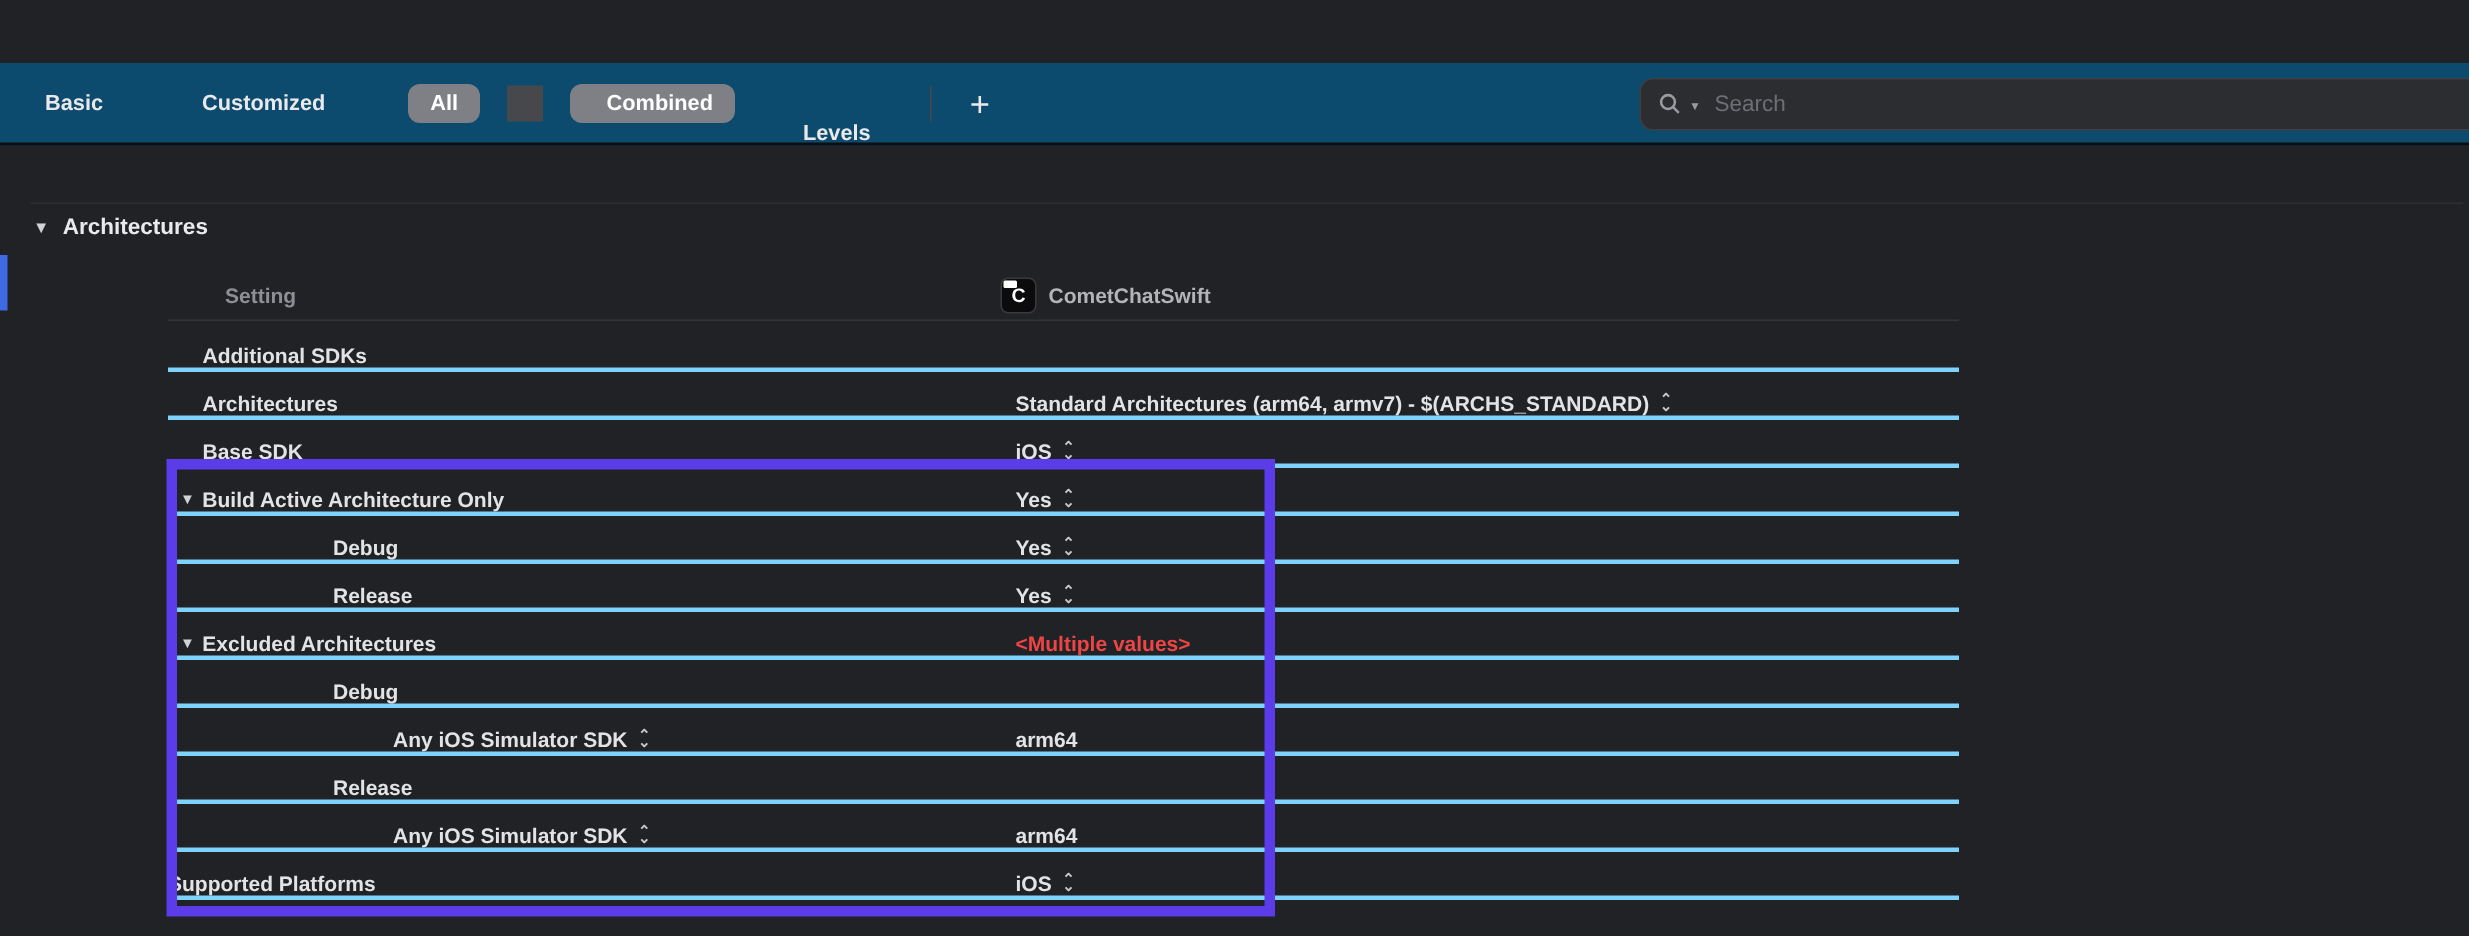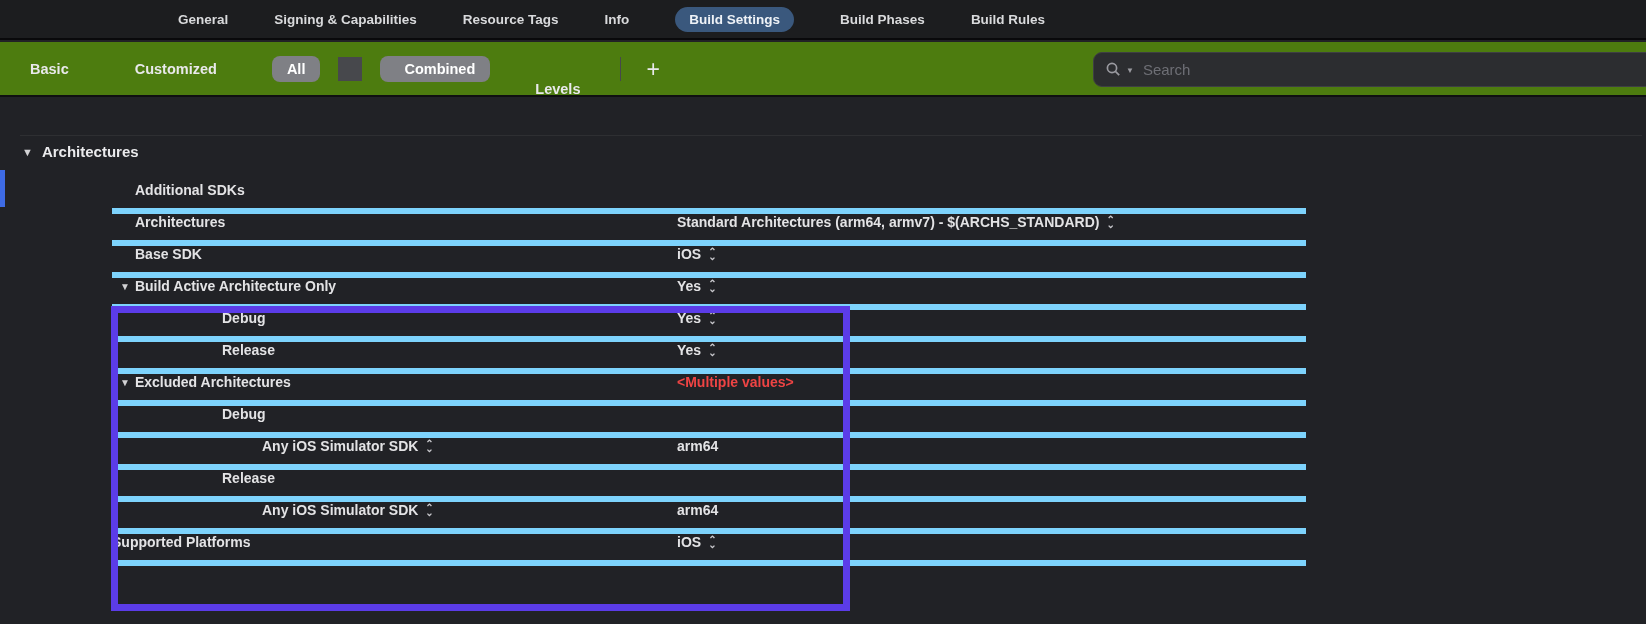--- a/index.html
+++ b/index.html
@@ -14,21 +14,21 @@
   .tabbar {
     position: absolute; top: 0; left: 0; right: 0; height: 40px;
     background: #1c1d1f; border-bottom: 2px solid #09090b;
     display: flex; align-items: center; gap: 46px; padding-left: 178px;
   }
   .tab { color: #d9dadc; font-size: 13.5px; font-weight: 700; white-space: nowrap; cursor: default; }
   .tab.selected { background: #3a587d; color: #eef2f7; padding: 5px 14px; border-radius: 15px; }
   
   .toolbar {
     position: absolute; top: 42px; left: 0; right: 0; height: 55px;
-    background: #4d7c0f; border-bottom: 2px solid #0f0f11;
+    background: #0c4a6e; border-bottom: 2px solid #0f0f11;
     display: flex; align-items: center;
   }
   .tb-label { color: #e9e9eb; font-size: 14.5px; font-weight: 700; white-space: nowrap; }
   .pill { background: #7f8085; color: #fff; padding: 5px 15px; border-radius: 8px; }
   .vsep { width: 1px; height: 24px; background: #47484c; }
   .plus { color: #e9e9eb; font-size: 23px; font-weight: 400; line-height: 20px; }
   .ml30 { margin-left: 30px; } .ml50 { margin-left: 66px; } .ml55 { margin-left: 55px; }
   .ml18 { margin-left: 18px; padding-left: 24px; } .ml45 { margin-left: 45px; margin-top: 41px; } .ml40 { margin-left: 40px; } .ml25 { margin-left: 25px; }
   .search {
     position: absolute; left: 1093px; top: 10px; width: 566px; height: 35px;
@@ -55,49 +55,40 @@
   .setting-h { margin-left: 38px; color: #8e8f94; font-weight: 700; font-size: 14px; }
   .target-h { position: absolute; left: 556px; display: flex; align-items: center; gap: 9px; }
   .target-name { color: #b3b4b7; font-weight: 700; font-size: 14px; }
   .app-icon {
     width: 22px; height: 22px; background: #0b0b0d; border-radius: 4px; position: relative;
     display: flex; align-items: center; justify-content: center;
     color: #fff; font-weight: 700; font-size: 13px; outline: 1px solid #3a3a3d;
   }
   .app-icon::before { content: ''; position: absolute; top: 1px; left: 1px; width: 9px; height: 5px; background: #fff; border-radius: 1px; }
   .rows { margin-top: 2px; }
-  .row { height: 32px; border-bottom: 6px solid #7dd3fc; position: relative; display: flex; align-items: flex-start; }
+  .row { height: 32px; border-bottom: 3px solid #7dd3fc; position: relative; display: flex; align-items: flex-end; }
   .cell-label { display: flex; align-items: center; font-size: 14px; font-weight: 700; color: #e3e3e5; white-space: nowrap; }
   .cell-label .tri { font-size: 10px; color: #d2d2d4; margin-right: 5px; }
   .cell-value {
     position: absolute; left: 565px; display: flex; align-items: center;
     font-size: 14px; font-weight: 700; color: #e3e3e5; white-space: nowrap;
   }
   .dim { color: #ef4444; font-weight: 600; }
   .stepper { display: inline-flex; flex-direction: column; align-items: center; margin-left: 7px; color: #c9c9cd; }
   .stepper span { font-size: 10px; line-height: 5px; display: block; }
   .highlight-box {
     position: absolute; left: 111px; top: 306px; width: 739px; height: 305px;
     border: 7px solid #5b3ce8; pointer-events: none; z-index: 10;
   }
 </style>
 </head>
 <body>
 
 <div class="app">
 
-  <div class="tabbar">
-      <span class="tab">General</span>
-      <span class="tab">Signing &amp; Capabilities</span>
-      <span class="tab">Resource Tags</span>
-      <span class="tab">Info</span>
-      <span class="tab selected" style="background: rgb(58, 88, 125);">Build Settings</span>
-      <span class="tab">Build Phases</span>
-      <span class="tab">Build Rules</span>
-    </div>
 
   <div class="toolbar">
     <span class="tb-label ml30">Basic</span>
     <span class="tb-label ml50">Customized</span>
     <span class="tb-label pill ml55" style="background: rgb(127, 128, 133);">All</span>
     <span class="vsep ml18"></span>
     <span class="tb-label pill ml18" style="background: rgb(127, 128, 133);">Combined</span>
     <span class="tb-label ml45">Levels</span>
     <span class="vsep ml40"></span>
     <span class="plus ml25">+</span>
@@ -114,20 +105,27 @@
 
   <div class="section-topline"></div>
   <div class="accent-bar" style="background: rgb(62, 107, 228);"></div>
 
   <div class="section-header">
     <span class="tri">▼</span>
     <span>Architectures</span>
   </div>
 
   <div class="table">
+    <div class="thead">
+      <span class="setting-h">Setting</span>
+      <div class="target-h">
+        <span class="app-icon">C</span>
+        <span class="target-name">CometChatSwift</span>
+      </div>
+    </div>
     <div class="rows">
         <div class="row">
           <div class="cell-label" style="padding-left: 23px;">
             <span>Additional SDKs</span>
           </div>
         </div>
         <div class="row">
           <div class="cell-label" style="padding-left: 23px;">
             <span>Architectures</span>
           </div>

